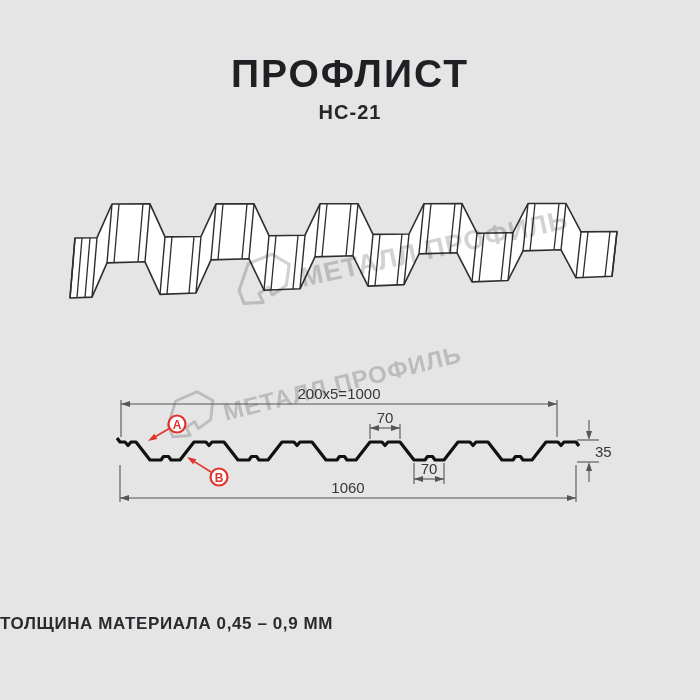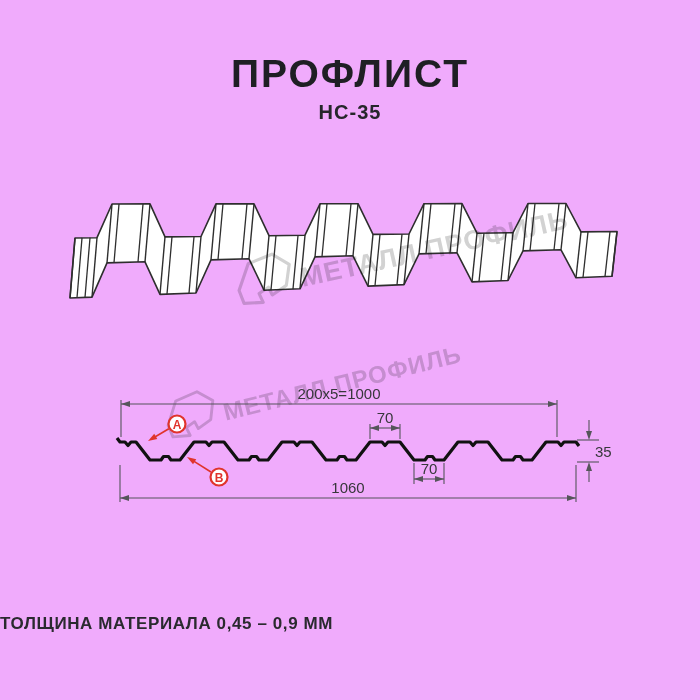--- a/index.html
+++ b/index.html
@@ -1,33 +1,33 @@
 <!DOCTYPE html>
 <html><head>
 <meta charset="utf-8">
 <style>
   html,body{margin:0;padding:0;background:#ffffff;}
-  .page{position:relative;width:700px;height:700px;background:#f0abfc;overflow:hidden;
+  .page{position:relative;width:700px;height:700px;background:#e5e5e5;overflow:hidden;
         font-family:"Liberation Sans","DejaVu Sans",sans-serif;}
   .title{position:absolute;top:52px;left:0;width:100%;text-align:center;
          font-size:39px;font-weight:800;letter-spacing:2px;color:#1f1f24;}
   .subtitle{position:absolute;top:101px;left:0;width:100%;text-align:center;
          font-size:20px;font-weight:700;letter-spacing:1px;color:#26262b;}
   .note{position:absolute;top:614px;left:0;width:100%;
          font-size:17px;font-weight:600;letter-spacing:.6px;color:#2a2a2f;}
   svg{position:absolute;top:0;left:0;}
   svg text{font-family:"Liberation Sans","DejaVu Sans",sans-serif;}
   text.dim{font-size:15px;fill:#37373b;}
 </style>
 </head>
 <body>
 
 <div class="page">
   <div class="title">ПРОФЛИСТ</div>
-  <div class="subtitle">НС-35</div>
+  <div class="subtitle">НС-21</div>
   <svg id="drawing" width="700" height="700" viewBox="0 0 700 700">
       <g>
         <path d="M 70.0 298.0 L 92.0 297.1 L 107.0 262.9 L 145.0 261.8 L 160.0 294.4 L 196.0 293.0 L 211.0 259.9 L 249.0 258.8 L 264.0 290.2 L 300.0 288.8 L 315.0 256.9 L 353.0 255.8 L 368.0 286.1 L 404.0 284.6 L 419.0 253.9 L 457.0 252.8 L 472.0 281.9 L 508.0 280.5 L 523.0 250.9 L 561.0 249.8 L 576.0 277.8 L 612.0 276.3 L 617.0 231.5 L 581.0 231.9 L 566.0 203.5 L 528.0 203.5 L 513.0 232.7 L 477.0 233.2 L 462.0 203.6 L 424.0 203.7 L 409.0 234.0 L 373.0 234.4 L 358.0 203.7 L 320.0 203.8 L 305.0 235.2 L 269.0 235.7 L 254.0 203.8 L 216.0 203.9 L 201.0 236.5 L 165.0 236.9 L 150.0 203.9 L 112.0 204.0 L 97.0 237.7 L 75.0 238.0 Z" fill="#ffffff" stroke="#2e2e2e" stroke-width="1.6" stroke-linejoin="round"></path>
         <line x1="70" y1="298" x2="75" y2="238" stroke="#2e2e2e" stroke-width="1.4"></line>
         <line x1="92" y1="297.12" x2="97" y2="237.736" stroke="#2e2e2e" stroke-width="1.4"></line>
         <line x1="107" y1="262.92699999999996" x2="112" y2="203.96299999999997" stroke="#2e2e2e" stroke-width="1.4"></line>
         <line x1="145" y1="261.825" x2="150" y2="203.92499999999998" stroke="#2e2e2e" stroke-width="1.4"></line>
         <line x1="160" y1="294.4" x2="165" y2="236.92" stroke="#2e2e2e" stroke-width="1.4"></line>
         <line x1="196" y1="292.96" x2="201" y2="236.48799999999997" stroke="#2e2e2e" stroke-width="1.4"></line>
         <line x1="211" y1="259.911" x2="216" y2="203.859" stroke="#2e2e2e" stroke-width="1.4"></line>

